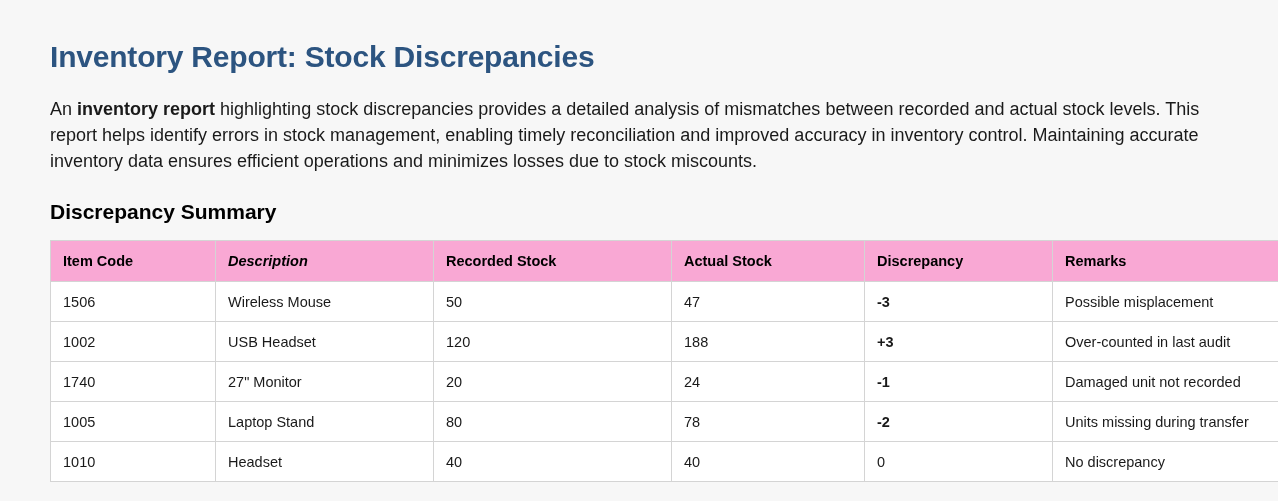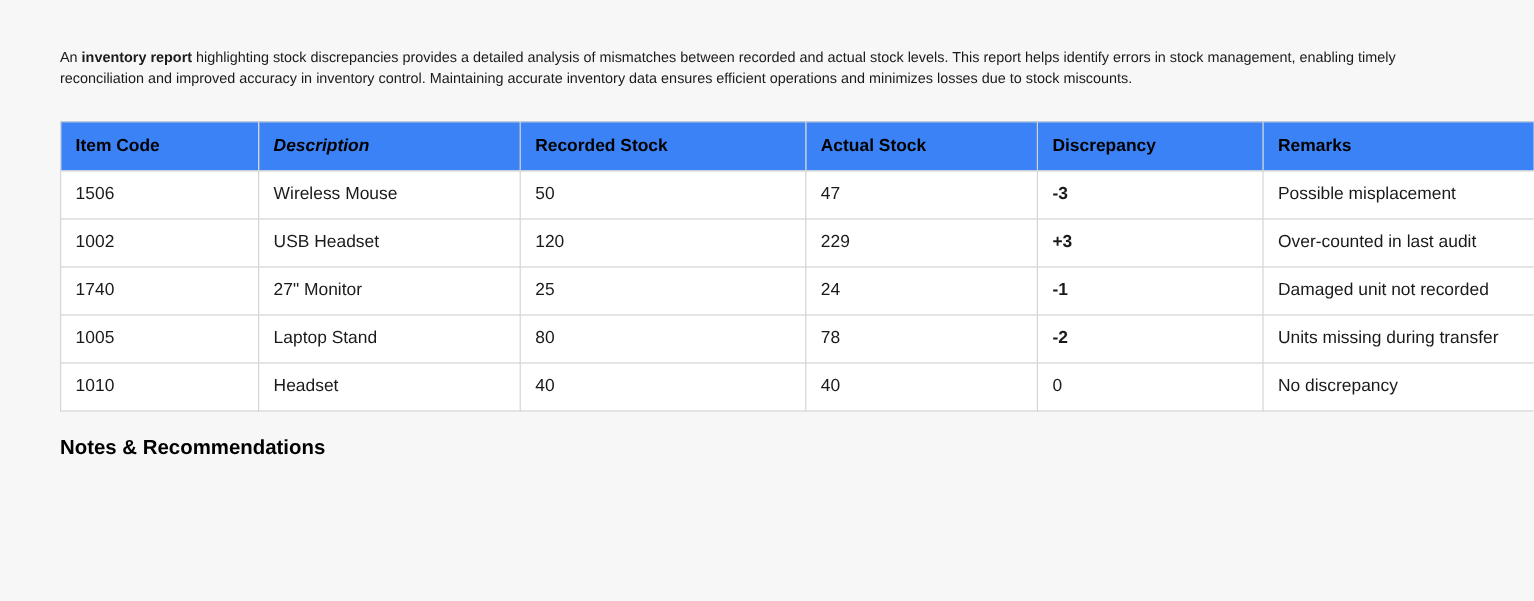--- a/index.html
+++ b/index.html
@@ -19,21 +19,21 @@
     box-sizing: border-box;
   }
   .doc-title {
     font-size: 30px;
     font-weight: bold;
     color: #2c5480;
     margin: 0 0 22px 0;
     letter-spacing: -0.2px;
   }
   .intro {
-    font-size: 12px;
+    font-size: 18px;
     line-height: 1.45;
     color: #1a1a1a;
     margin: 0 0 26px 0;
     max-width: 1180px;
   }
   .intro b {
     font-weight: bold;
   }
   .section-title {
     font-size: 21px;
@@ -48,21 +48,21 @@
     table-layout: fixed;
   }
   table.report th, table.report td {
     border: 1px solid #d4d4d4;
     text-align: left;
     font-size: 14.5px;
     padding: 10px 12px;
     vertical-align: middle;
   }
   table.report thead th {
-    background: #3b82f6;
+    background: #f9a8d4;
     font-weight: bold;
     color: #000;
     height: 20px;
   }
   table.report tbody td {
     height: 19px;
     color: #1a1a1a;
   }
   .col-item { width: 140px; }
   .col-desc { width: 193px; font-style: italic; }
@@ -86,23 +86,25 @@
     font-weight: bold;
     color: #000;
     margin: 20px 0 0 0;
   }
 </style>
 </head>
 <body>
 
 <div class="page">
 
+  <h1 class="doc-title">Inventory Report: Stock Discrepancies</h1>
 
   <p class="intro"><span>An </span><b>inventory report</b><span> highlighting stock discrepancies provides a detailed analysis of mismatches between recorded and actual stock levels. This report helps identify errors in stock management, enabling timely reconciliation and improved accuracy in inventory control. Maintaining accurate inventory data ensures efficient operations and minimizes losses due to stock miscounts.</span></p>
 
+  <h2 class="section-title">Discrepancy Summary</h2>
 
   <table class="report">
     <thead>
       <tr>
         <th class="col-item">Item Code</th>
         <th class="col-desc">Description</th>
         <th class="col-rec">Recorded Stock</th>
         <th class="col-act">Actual Stock</th>
         <th class="col-disc">Discrepancy</th>
         <th class="col-rem">Remarks</th>
@@ -114,28 +116,28 @@
         <td>Wireless Mouse</td>
         <td>50</td>
         <td>47</td>
         <td class="neg">-3</td>
         <td>Possible misplacement</td>
       </tr>
       <tr>
         <td>1002</td>
         <td>USB Headset</td>
         <td>120</td>
-        <td>229</td>
+        <td>188</td>
         <td class="pos">+3</td>
         <td>Over-counted in last audit</td>
       </tr>
       <tr>
         <td>1740</td>
         <td>27" Monitor</td>
-        <td>25</td>
+        <td>20</td>
         <td>24</td>
         <td class="neg">-1</td>
         <td>Damaged unit not recorded</td>
       </tr>
       <tr>
         <td>1005</td>
         <td>Laptop Stand</td>
         <td>80</td>
         <td>78</td>
         <td class="neg">-2</td>

